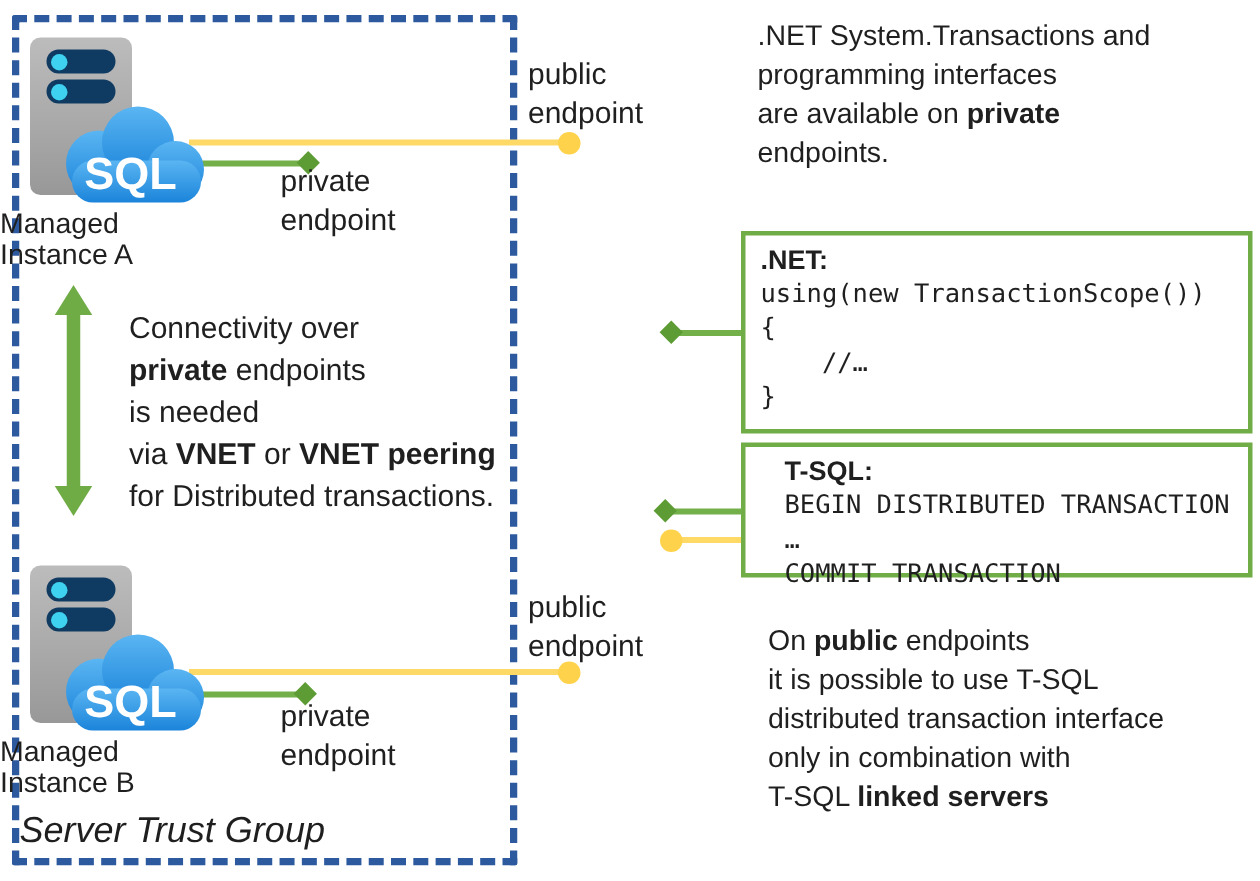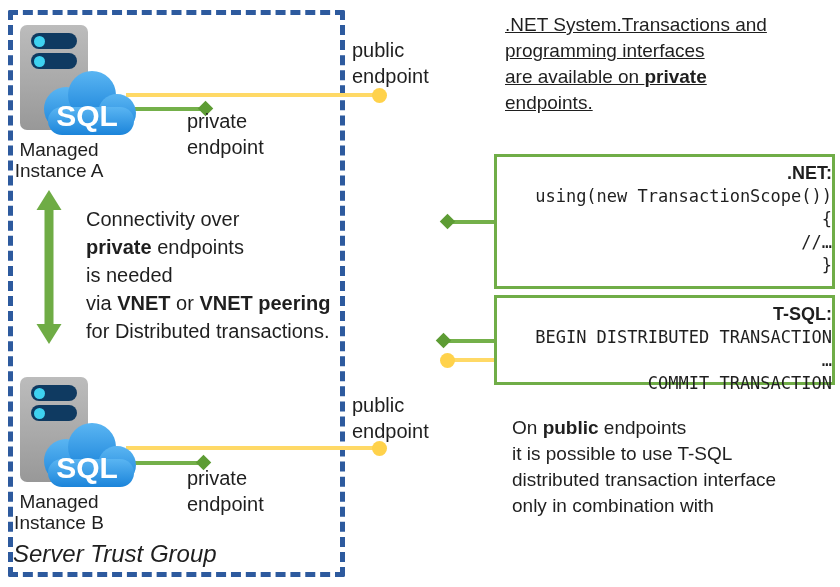--- a/index.html
+++ b/index.html
@@ -33,33 +33,32 @@
   .server-bar{
     position:absolute; left:11px; width:46px; height:16px; border-radius:8px;
     background:#0F3A61;
   }
   .server-bar .led{
     position:absolute; left:3px; top:2.5px; width:11px; height:11px;
     border-radius:50%; background:#3ED2F0;
   }
   .cloud-svg{position:absolute; left:16px; top:42px; width:104px; height:70px;}
 
-  .mi-label{width:118px; text-align:center; font-size:19px; line-height:21px;}
+  .mi-label{width:118px; font-size:19px; line-height:21px;}
 
   .ep-label{font-size:20px; line-height:26px;}
 
   
   .para{font-size:19px; line-height:26px; white-space:nowrap;}
   .para-mid{font-size:20px; line-height:28px; white-space:nowrap;margin-left:22px;}
 
   
   .code-box{
     box-sizing:border-box; width:341px; border:3px solid #70AD47; background:#ffffff;
     padding:5px 0 0 10px;
-    text-align:right;
   }
   .code-box .box-title{font-size:18px; line-height:23px; font-weight:bold;}
   .code-lines div{
     font-family:"DejaVu Sans Mono", monospace; font-size:17px; line-height:23px;
     white-space:pre;
   }
 </style>
 </head>
 <body>
 
@@ -160,21 +159,21 @@
   </svg>
 
   <div class="abs para-mid" style="left:64px; top:205px;">
       <div><span>Connectivity over</span></div>
       <div><span class="b">private</span><span> endpoints</span></div>
       <div><span>is needed</span></div>
       <div><span>via </span><span class="b">VNET</span><span> or </span><span class="b">VNET peering</span></div>
       <div><span>for Distributed transactions.</span></div>
     </div>
 
-  <div class="abs para" style="left:505px; top:12px;text-decoration:underline;">
+  <div class="abs para" style="left:505px; top:12px;">
       <div><span>.NET System.Transactions and</span></div>
       <div><span>programming interfaces</span></div>
       <div><span>are available on </span><span class="b">private</span></div>
       <div><span>endpoints.</span></div>
     </div>
 
   <div class="abs h-line green" style="left:450px; top:220px; width:46px;"></div>
   <div class="abs diamond" style="left:442px; top:216px;"></div>
   <div class="abs code-box" style="left:494px; top:154px; height:135px;">
     <div class="box-title">.NET:</div>
@@ -197,15 +196,16 @@
         <div>…</div>
         <div>COMMIT TRANSACTION</div>
       </div>
   </div>
 
   <div class="abs para" style="left:512px; top:415px;">
       <div><span>On </span><span class="b">public</span><span> endpoints</span></div>
       <div><span>it is possible to use T-SQL</span></div>
       <div><span>distributed transaction interface</span></div>
       <div><span>only in combination with</span></div>
+      <div><span>T-SQL </span><span class="b">linked servers</span></div>
     </div>
 
 </div>
 
 </body></html>

